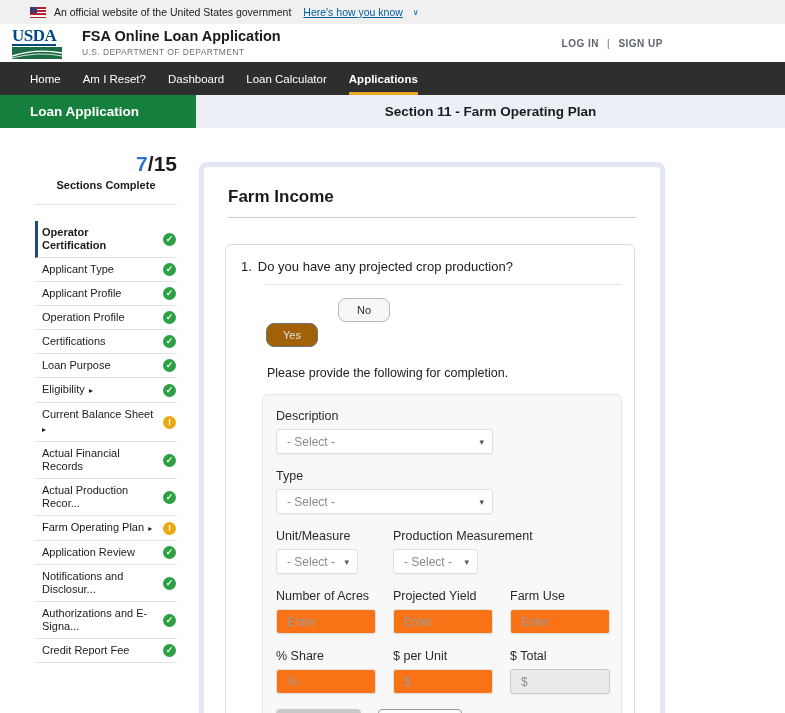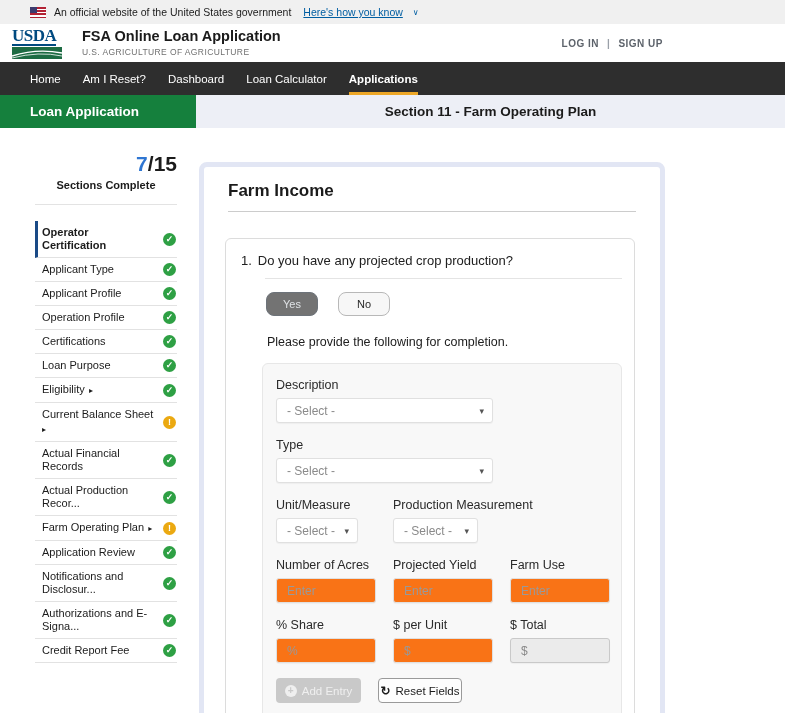--- a/index.html
+++ b/index.html
@@ -60,32 +60,32 @@
   .side-label { flex:1; }
   .expand-arrow { font-size:8px; margin-left:2px; }
   .status-dot { width:13px; height:13px; border-radius:50%; flex-shrink:0; color:#fff;
     font-size:9px; line-height:13px; text-align:center; font-weight:bold; }
   .status-dot.complete { background:#2ea044; }
   .status-dot.warning { background:#eba911; }
 
   
   .main-card { position:absolute; left:199px; top:162px; width:466px; height:620px;
     background:#fff; border:5px solid #e2e6f4; border-radius:8px; }
-  .heading { font-size:17px; font-weight:bold; padding:14px 24px 10px; }
+  .heading { font-size:17px; font-weight:bold; padding:20px 24px 10px; }
   .heading-divider { margin:0 24px; border-bottom:1px solid #ccc; }
 
   .question-card { margin:26px 25px 0 21px; border:1px solid #dcdcdc; border-radius:6px;
     min-height:500px; padding:14px 12px 0 13px; }
   .q-line { display:flex; gap:6px; font-size:13px; color:#202020; padding-left:2px; }
   .q-divider { border-bottom:1px solid #e4e4e4; margin:10px 0 0 26px; }
   .yn-row { display:flex; gap:20px; margin:13px 0 0 27px; }
   .pill-btn { width:52px; height:24px; border-radius:8px; font-size:11px;
     display:flex; align-items:center; justify-content:center; cursor:pointer;
     background:#f7f7f7; border:1px solid #b8b8b8; color:#2a2a2a; font-family:inherit; }
-  .pill-btn.selected { background:#737373; border-color:#6d737a; color:#dfe2e5; }
+  .pill-btn.selected { background:#a16207; border-color:#6d737a; color:#dfe2e5;margin-top:25px; }
   .instruction { margin:19px 0 0 28px; font-size:12.5px; color:#202020; }
 
   .fields-card { margin:14px 0 0 23px; width:360px; background:#f8f8f8;
     border:1px solid #e7e7e7; border-radius:6px; padding:12px 13px 16px; }
   .f-section { margin-top:15px; }
   .f-section.first { margin-top:2px; }
   .f-label { font-size:12.5px; color:#2a2a2a; margin-bottom:6px; }
   .select { height:25px; background:#fff; border:1px solid #e0e0e0; border-radius:3px;
     display:flex; align-items:center; justify-content:space-between; padding:0 8px 0 10px;
     font-size:12px; color:#8a8a8a; cursor:pointer; box-shadow:0 1px 1px rgba(0,0,0,0.04); }
@@ -125,21 +125,21 @@
   <div class="logo-wrap">
     <span class="usda-text">USDA</span>
     <svg class="usda-swoosh" width="50" height="12" viewBox="0 0 50 12">
       <rect width="50" height="12" fill="#1d6b43"></rect>
       <path d="M0 9 Q 25 1 50 6" stroke="#ffffff" stroke-width="1.4" fill="none"></path>
       <path d="M0 11 Q 27 4 50 9" stroke="#ffffff" stroke-width="0.8" fill="none"></path>
     </svg>
   </div>
   <div class="title-wrap">
     <div class="app-title">FSA Online Loan Application</div>
-    <div class="app-subtitle">U.S. AGRICULTURE OF AGRICULTURE</div>
+    <div class="app-subtitle">U.S. DEPARTMENT OF DEPARTMENT</div>
   </div>
   <div class="auth">
     <span>LOG IN</span>
     <span class="divider">|</span>
     <span>SIGN UP</span>
   </div>
 </div>
 
 <div class="nav" id="nav">
     <div class="nav-item">Home</div>

